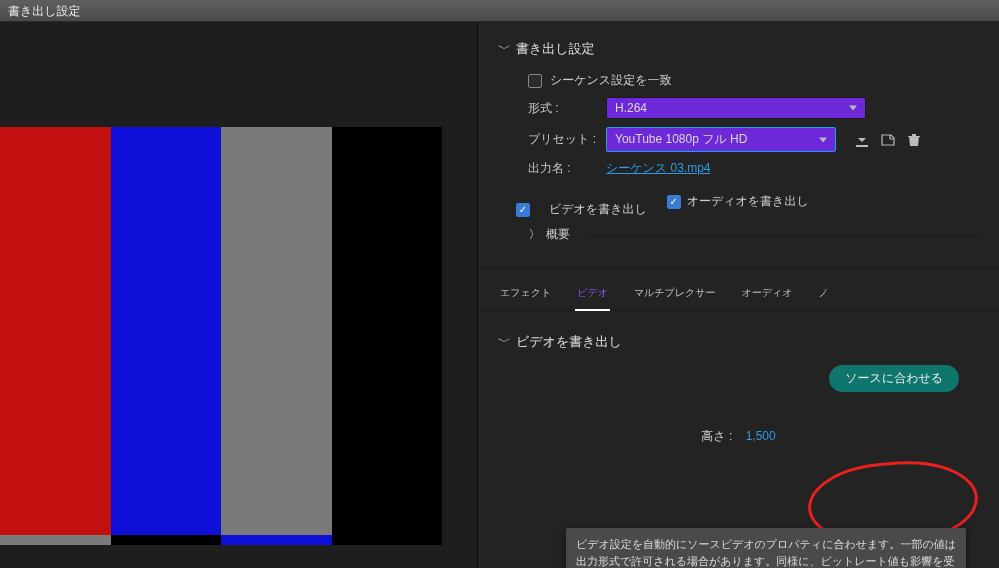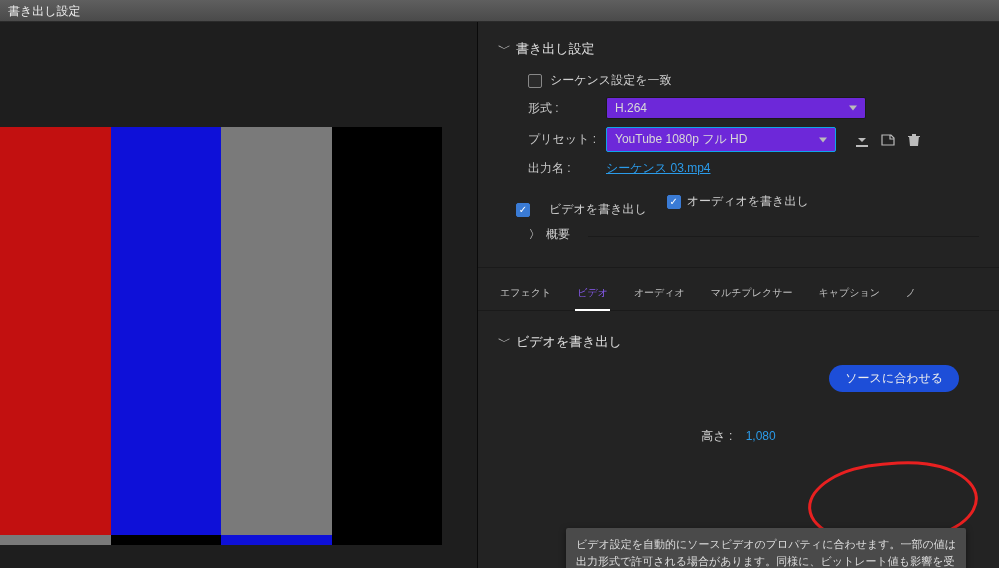--- a/index.html
+++ b/index.html
@@ -28,21 +28,21 @@
     .link { color: #2b9be9; text-decoration: underline; cursor: pointer; }
     .icon-row { display: inline-flex; gap: 10px; margin-left: 10px; align-items: center; }
     .ico { width: 16px; height: 16px; color: #bbb; cursor: pointer; }
     .ico svg { width: 100%; height: 100%; fill: currentColor; }
     .divider { border: none; border-top: 1px solid #1a1a1a; margin: 4px 0 0 56px; }
     .tabs { display: flex; gap: 22px; padding: 14px 16px 0 20px; border-bottom: 1px solid #1a1a1a; }
     .tab { padding: 4px 2px 10px 2px; color: #c0c0c0; font-size: 10px; cursor: pointer; position: relative; }
     .tab.active { color: #8b5cf6; }
     .tab.active::after { content: ''; position: absolute; left: 0; right: 0; bottom: -1px; height: 2px; background: #fff; }
     .subsection { padding: 22px 20px 0 20px; }
-    .btn-pill { background: #1d4ed8; color: #eee; border-radius: 14px; padding: 5px 16px; font-size: 12px; cursor: pointer; display: inline-block; }
+    .btn-pill { background: #0f766e; color: #eee; border-radius: 14px; padding: 5px 16px; font-size: 12px; cursor: pointer; display: inline-block; }
     .tooltip { position: absolute; background: #4a4a4a; color: #ddd; padding: 8px 10px; font-size: 11px; line-height: 1.5; border-radius: 2px; box-shadow: 0 2px 6px rgba(0,0,0,0.5); max-width: 400px; }
     .circle-annot { position: absolute; border: 3px solid #e82020; border-radius: 50% / 55%; width: 170px; height: 82px; pointer-events: none; transform: rotate(-4deg); }
     .value-num { color: #2b9be9; }
     .hr-sep { border: none; border-top: 1px solid #1a1a1a; margin: 24px 0 0 0; }
   </style>
 </head>
 <body>
 
 <div class="titlebar">
   <span>書き出し設定</span>
@@ -125,38 +125,37 @@
         <span>概要</span>
         <hr class="divider" style="flex:1; margin-left:10px;">
       </div>
     </div>
 
     <hr class="hr-sep">
 
     <div class="tabs">
       <div class="tab">エフェクト</div>
       <div class="tab active">ビデオ</div>
+      <div class="tab">マルチプレクサー</div>
       <div class="tab">オーディオ</div>
-      <div class="tab">マルチプレクサー</div>
-      <div class="tab">キャプション</div>
       <div class="tab">ノ</div>
     </div>
 
     <div class="subsection">
       <div class="sec-head">
         <span class="chev">﹀</span>
         <span>ビデオを書き出し</span>
       </div>
       <div style="text-align:right; padding-right:20px; margin-top:8px;">
         <span class="btn-pill">ソースに合わせる</span>
       </div>
       <div style="text-align:center; margin-top:36px;">
         <span>高さ :</span>
         <span>&nbsp;&nbsp;</span>
-        <span class="value-num">1,080</span>
+        <span class="value-num">1,500</span>
       </div>
     </div>
 
     <div class="circle-annot" style="left:330px; top:440px;"></div>
 
     <div class="tooltip" style="left:88px; top:506px; width:400px;">
       <span>ビデオ設定を自動的にソースビデオのプロパティに合わせます。一部の値は出力形式で許可される場合があります。同様に、ビットレート値も影響を受けることがあります。</span>
     </div>
   </div>
 </div>

